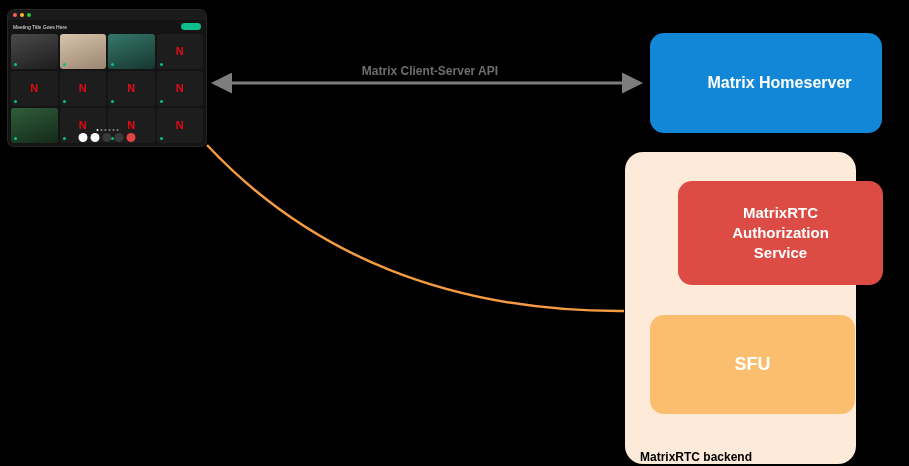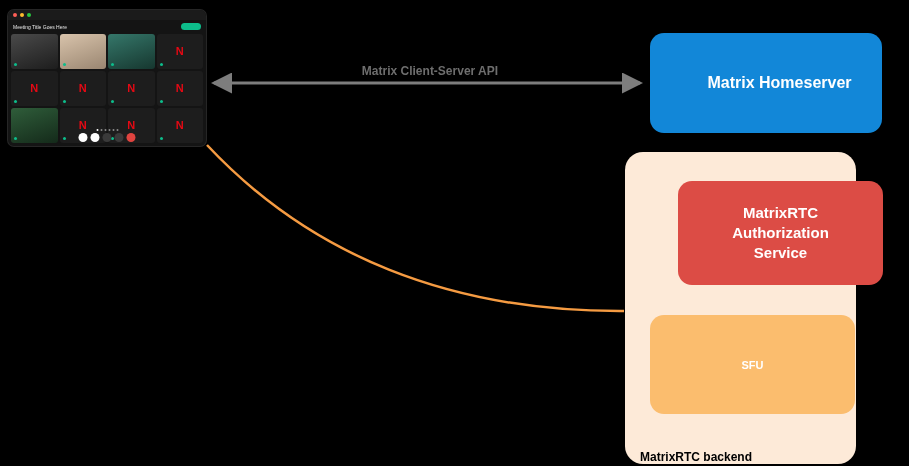--- a/index.html
+++ b/index.html
@@ -94,21 +94,21 @@
     height: 99px;
     background: #fbbd6e;
     border-radius: 14px;
     display: flex;
     align-items: center;
     justify-content: center;
   }
   .sfu-box span {
     color: #ffffff;
     font-weight: bold;
-    font-size: 11px;
+    font-size: 18px;
   }
   .backend-label {
     position: absolute;
     left: 15px;
     bottom: 0;
     font-size: 12px;
     font-weight: bold;
     color: #000000;
   }
   

